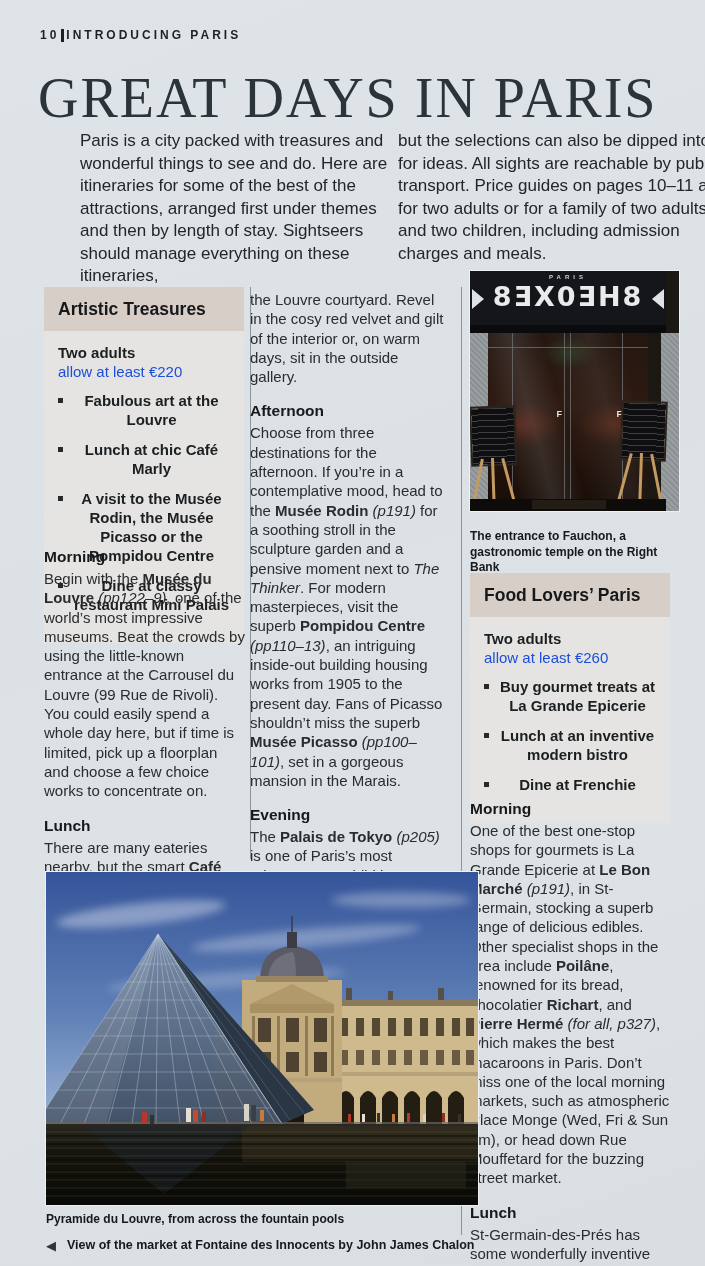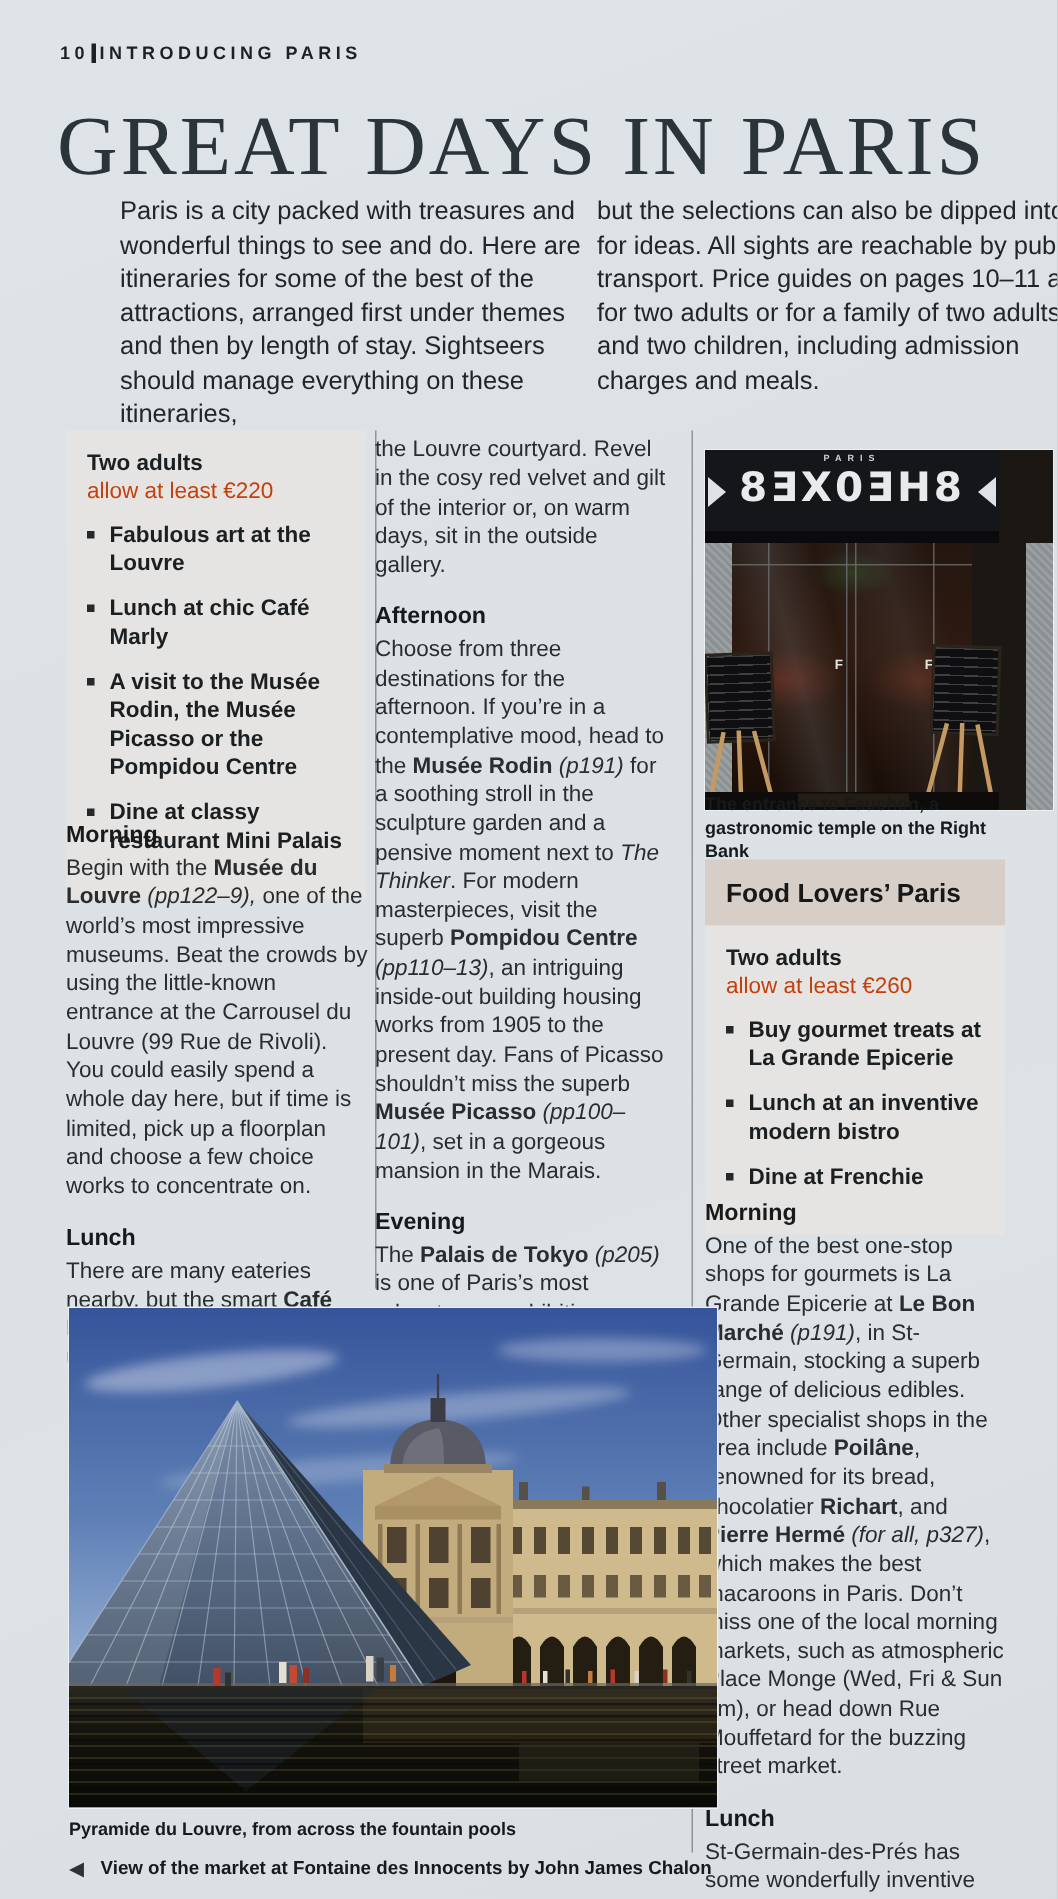--- a/index.html
+++ b/index.html
@@ -19,37 +19,37 @@
   .intro{position:absolute; top:130px; font-size:17px; line-height:22.5px; color:#222629; font-weight:400;margin-left:40px;}
   #intro1{left:40px; width:322px;}
   #intro2{left:358px; width:325px;}
   
   .vrule{position:absolute; width:1px; background:#8f9499;}
   
   .info-box{position:absolute; width:200px;}
   .box-header{background:#d7cec8; padding:12px 14px 11px; font-size:17.5px; font-weight:bold; color:#16181a;}
   .box-body{background:#e5e4e2; padding:13px 14px 18px;}
   .box-aud{font-size:15px; font-weight:bold; color:#1c1f21; line-height:18px;}
-  .box-budget{font-size:15px; color:#c2410c; line-height:19px; margin-bottom:4px;}
-  .box-body ul{list-style:none; margin:10px 0 0; padding:0;}
+  .box-budget{font-size:15px; color:#1d4ed8; line-height:19px; margin-bottom:4px;}
+  .box-body ul{list-style:none; margin:10px 0 0; padding:0;text-align:center;}
   .box-body li{position:relative; padding-left:15px; margin-bottom:11px;
     font-size:15px; font-weight:bold; line-height:19px; color:#1c1f21;}
   .box-body .sq{position:absolute; left:0; top:7px; width:5px; height:5px; background:#26292b;}
   
   .tcol{position:absolute; font-size:15px; line-height:19.3px; color:#2a2d2f;}
   .tcol h3{margin:16px 0 3px; font-size:15.5px; line-height:18px; color:#17191b;}
   .tcol h3:first-child{margin-top:0;}
   .tcol p{margin:0;}
   .b{font-weight:bold;}
   .i{font-style:italic;}
   
   .photo{position:absolute; outline:1px solid #eef1f3; box-shadow:0 0 0 1px rgba(70,80,88,.25);}
   .caption{position:absolute; font-size:12px; font-weight:bold; line-height:15.5px; color:#17191a;}
   
-  #fauchon{left:470px; top:300px; width:232px; height:240px; background:#1b1713; overflow:hidden;}
+  #fauchon{left:470px; top:271px; width:209px; height:240px; background:#1b1713; overflow:hidden;}
   .f-awning{position:absolute; left:0; top:0; width:196px; height:54px; background:#15161a; overflow:hidden;}
   .f-brand{position:absolute; left:0; top:3px; width:100%; text-align:center; color:#cfd3d6;
     font-size:6px; letter-spacing:4px; font-weight:bold;}
   .f-glyphs{position:absolute; left:0; top:10px; width:100%; text-align:center; color:#e8eaec;
     font-size:27px; font-weight:bold; letter-spacing:2px; font-family:"DejaVu Sans", sans-serif;}
   .f-awning .tri{position:absolute; top:18px; width:0; height:0; border-top:10px solid transparent;
     border-bottom:10px solid transparent;}
   .f-awning .tri.l{left:2px; border-left:12px solid #dfe2e4;}
   .f-awning .tri.r{right:2px; border-right:12px solid #dfe2e4;}
   .f-shadow{position:absolute; left:0; top:54px; width:196px; height:8px; background:#0b0b0d;}
@@ -99,20 +99,21 @@
 
   <div class="pagetitle">GREAT DAYS IN PARIS</div>
 
   <div class="intro" id="intro1">Paris is a city packed with treasures and wonderful things to see and do. Here are itineraries for some of the best of the attractions, arranged first under themes and then by length of stay. Sightseers should manage everything on these itineraries,</div>
   <div class="intro" id="intro2">but the selections can also be dipped into for ideas. All sights are reachable by public transport. Price guides on pages 10–11 are for two adults or for a family of two adults and two children, including admission charges and meals.</div>
 
   <div class="vrule" style="left:250px; top:287px; height:572px;"></div>
   <div class="vrule" style="left:461px; top:287px; height:948px;"></div>
 
   <div class="info-box" style="left:44px; top:287px;">
+    <div class="box-header">Artistic Treasures</div>
     <div class="box-body">
       <div class="box-aud">Two adults</div>
       <div class="box-budget">allow at least €220</div>
       <ul>
         <li><span class="sq"></span><span>Fabulous art at the Louvre</span></li>
         <li><span class="sq"></span><span>Lunch at chic Café Marly</span></li>
         <li><span class="sq"></span><span>A visit to the Musée Rodin, the Musée Picasso or the Pompidou Centre</span></li>
         <li><span class="sq"></span><span>Dine at classy restaurant Mini Palais</span></li>
       </ul>
     </div>

